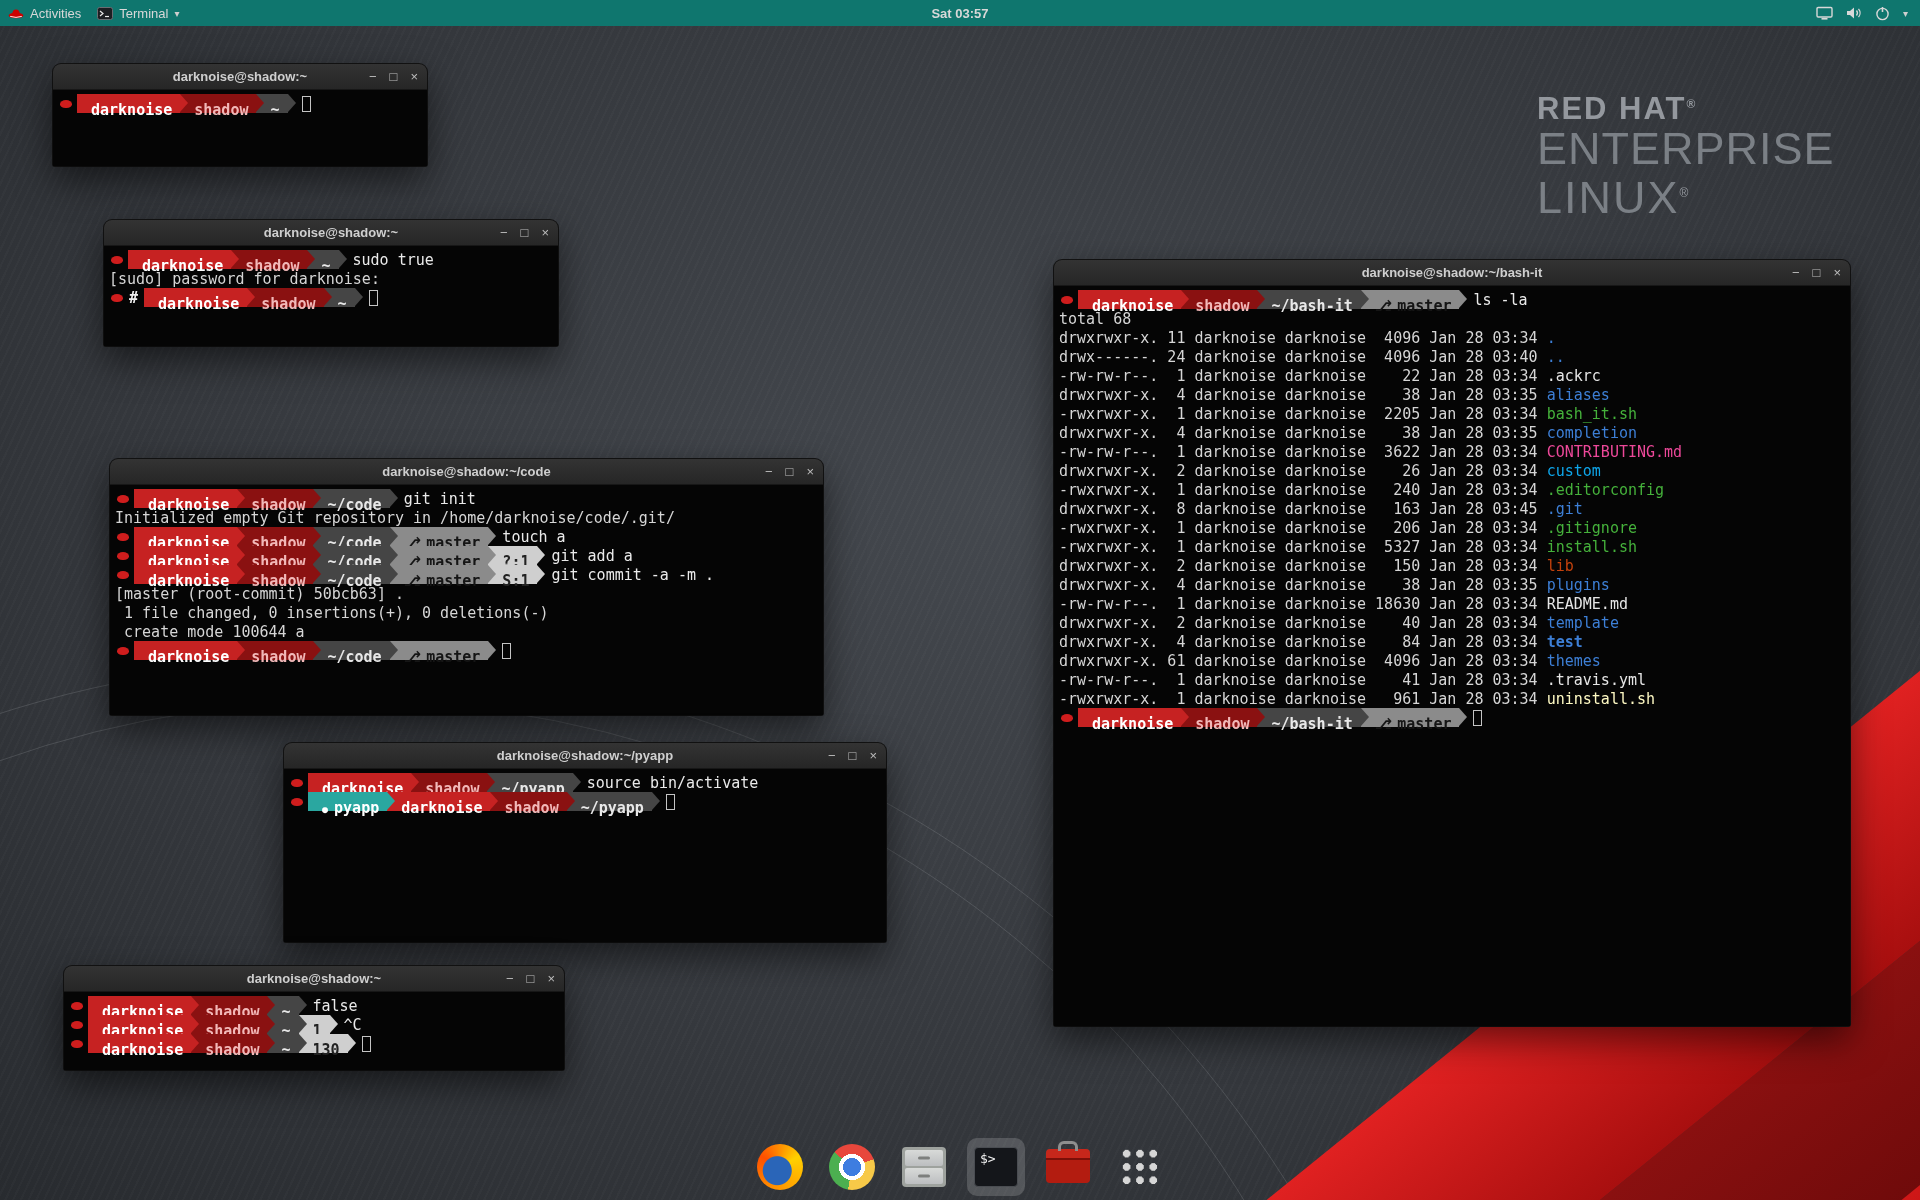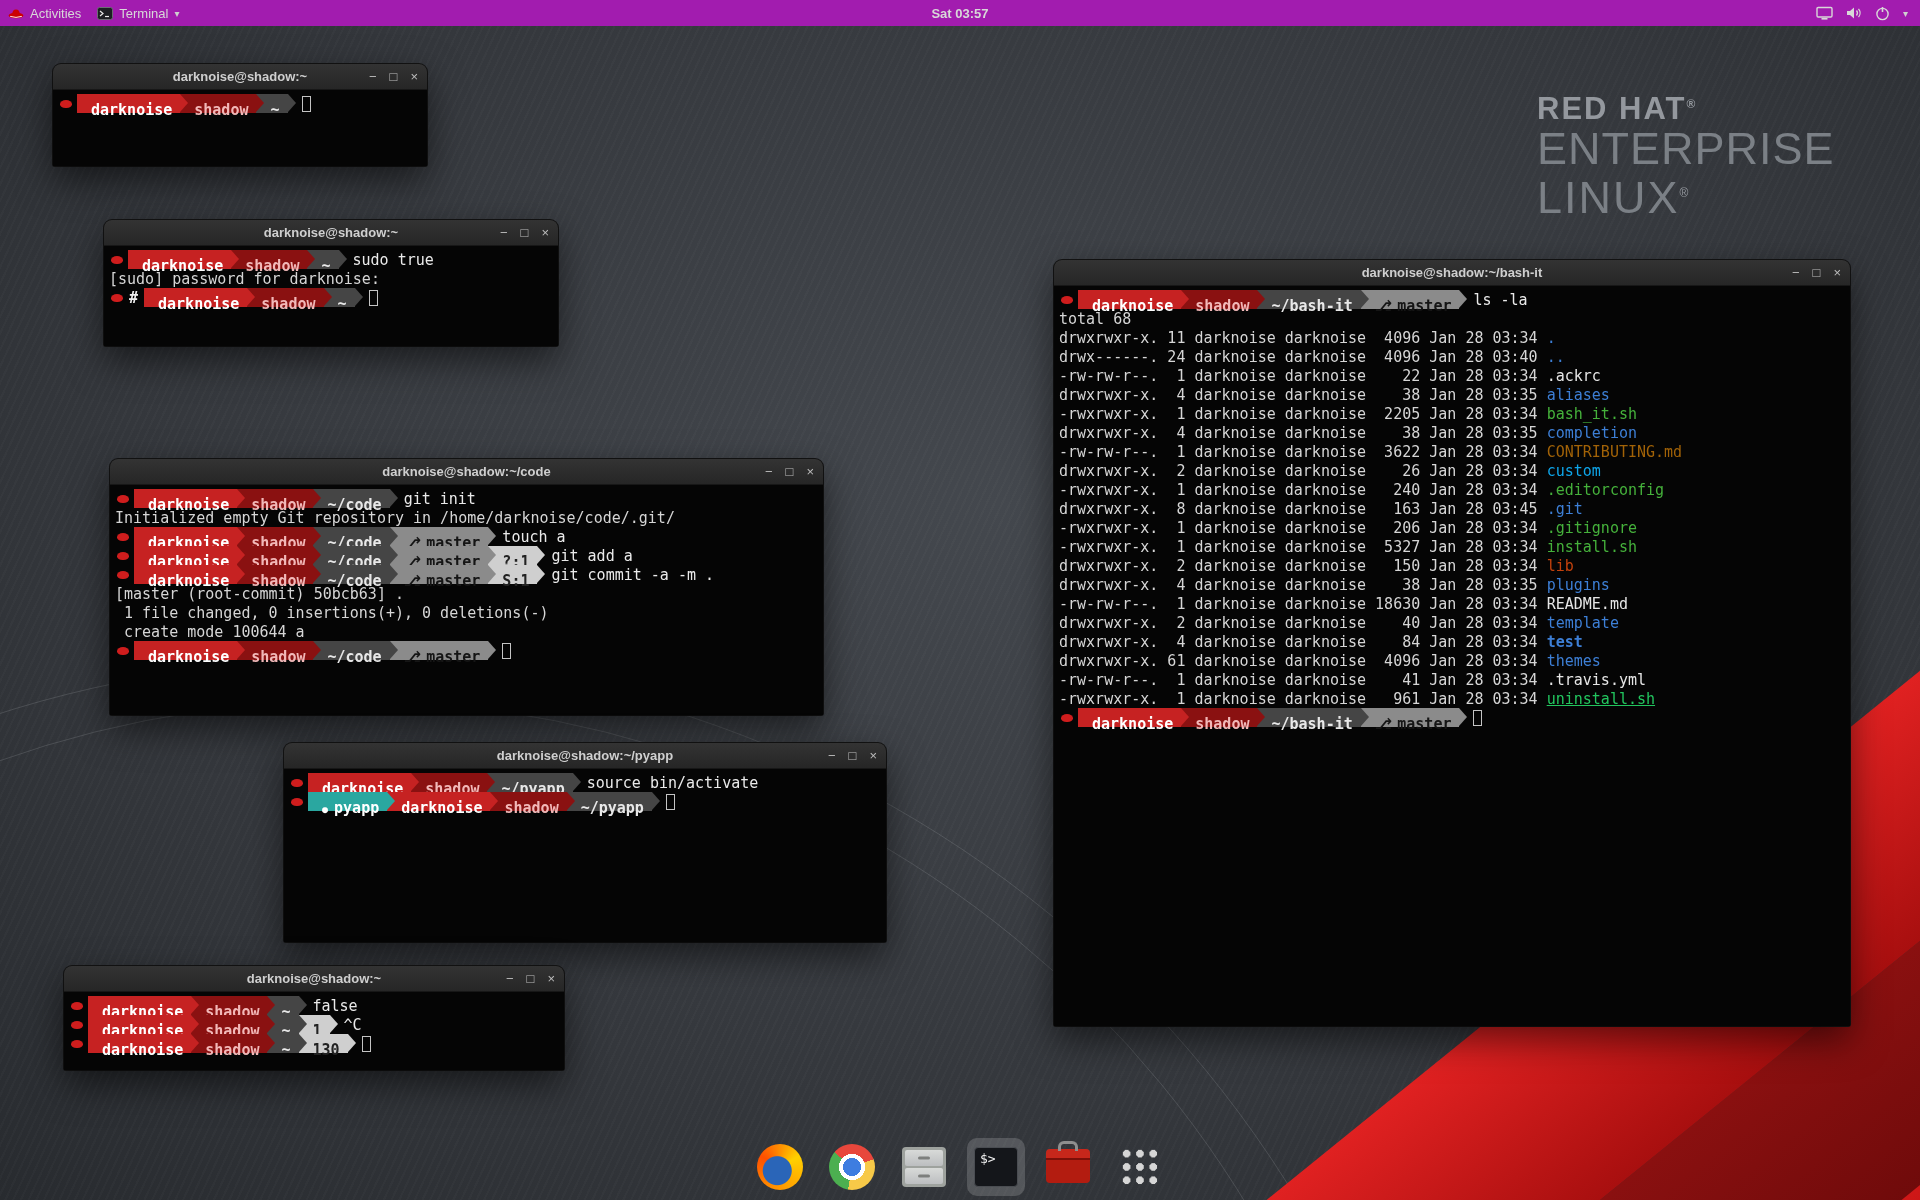--- a/index.html
+++ b/index.html
@@ -21,21 +21,21 @@
   .band3 { left:1211px; top:1101px; background:linear-gradient(180deg,#cf1717,#9c0e0e); }
 
   
   .logo { position:absolute; left:1537px; top:92px; user-select:none; line-height:1.08; }
   .logo .l1 { font-size:31px; font-weight:bold; letter-spacing:2px; color:#94989e; }
   .logo .l2 { font-size:45px; letter-spacing:1px; color:#7b8086; }
   .logo .l3 { font-size:45px; letter-spacing:2px; color:#7b8086; }
   .logo sup { font-size:12px; color:#94989e; }
 
   
-  .topbar { position:absolute; top:0; left:0; right:0; height:26px; background:#a21caf;
+  .topbar { position:absolute; top:0; left:0; right:0; height:26px; background:#0f766e;
     color:#d8d8d8; display:flex; align-items:center; z-index:60; font-size:13px; }
   .tb-left { display:flex; align-items:center; gap:16px; padding-left:8px; }
   .tb-group { display:flex; align-items:center; gap:6px; cursor:default; }
   .tb-clock { position:absolute; left:50%; transform:translateX(-50%); font-weight:bold; }
   .tb-right { margin-left:auto; display:flex; align-items:center; gap:13px; padding-right:12px; }
   .tb-caret { font-size:10px; color:#cfcfcf; }
 
   
   .window { position:absolute; border-radius:8px 8px 2px 2px; background:#060606; z-index:10;
     box-shadow:0 14px 36px rgba(0,0,0,0.55), 0 0 0 1px #141414; }
@@ -245,34 +245,34 @@
   </div>
   <div class="term">
       <div class="trow"><span class="hat"></span><span class="seg" style="--bg: #c62222; color: rgb(255, 255, 255);">darknoise</span><span class="seg" style="--bg: #8a1111; color: rgb(242, 184, 184);">shadow</span><span class="seg" style="--bg: #454545; color: rgb(232, 232, 232);">~/bash-it</span><span class="seg" style="--bg: #8b8b8b; color: rgb(21, 21, 21);"><span class="git-glyph">⎇ </span>master</span><span class="cmd">ls -la</span></div>
       <div class="trow"><span class="out">total 68</span></div>
       <div class="trow"><span class="out">drwxrwxr-x. 11 darknoise darknoise  4096 Jan 28 03:34 </span><span class="out fname" style="color: rgb(61, 127, 214);">.</span></div>
       <div class="trow"><span class="out">drwx------. 24 darknoise darknoise  4096 Jan 28 03:40 </span><span class="out fname" style="color: rgb(61, 127, 214);">..</span></div>
       <div class="trow"><span class="out">-rw-rw-r--.  1 darknoise darknoise    22 Jan 28 03:34 </span><span class="out fname" style="color: rgb(230, 230, 230);">.ackrc</span></div>
       <div class="trow"><span class="out">drwxrwxr-x.  4 darknoise darknoise    38 Jan 28 03:35 </span><span class="out fname" style="color: rgb(61, 127, 214);">aliases</span></div>
       <div class="trow"><span class="out">-rwxrwxr-x.  1 darknoise darknoise  2205 Jan 28 03:34 </span><span class="out fname" style="color: rgb(69, 177, 59);">bash_it.sh</span></div>
       <div class="trow"><span class="out">drwxrwxr-x.  4 darknoise darknoise    38 Jan 28 03:35 </span><span class="out fname" style="color: rgb(61, 127, 214);">completion</span></div>
-      <div class="trow"><span class="out">-rw-rw-r--.  1 darknoise darknoise  3622 Jan 28 03:34 </span><span class="out fname" style="color: #a16207;">CONTRIBUTING.md</span></div>
+      <div class="trow"><span class="out">-rw-rw-r--.  1 darknoise darknoise  3622 Jan 28 03:34 </span><span class="out fname" style="color: #ec4899;">CONTRIBUTING.md</span></div>
       <div class="trow"><span class="out">drwxrwxr-x.  2 darknoise darknoise    26 Jan 28 03:34 </span><span class="out fname" style="color: #0ea5e9; text-align: right;">custom</span></div>
       <div class="trow"><span class="out">-rwxrwxr-x.  1 darknoise darknoise   240 Jan 28 03:34 </span><span class="out fname" style="color: rgb(69, 177, 59); text-align: right;">.editorconfig</span></div>
       <div class="trow"><span class="out">drwxrwxr-x.  8 darknoise darknoise   163 Jan 28 03:45 </span><span class="out fname" style="color: rgb(61, 127, 214);">.git</span></div>
       <div class="trow"><span class="out">-rwxrwxr-x.  1 darknoise darknoise   206 Jan 28 03:34 </span><span class="out fname" style="color: rgb(69, 177, 59);">.gitignore</span></div>
       <div class="trow"><span class="out">-rwxrwxr-x.  1 darknoise darknoise  5327 Jan 28 03:34 </span><span class="out fname" style="color: rgb(69, 177, 59);">install.sh</span></div>
       <div class="trow"><span class="out">drwxrwxr-x.  2 darknoise darknoise   150 Jan 28 03:34 </span><span class="out fname" style="color: #c2410c;">lib</span></div>
       <div class="trow"><span class="out">drwxrwxr-x.  4 darknoise darknoise    38 Jan 28 03:35 </span><span class="out fname" style="color: rgb(61, 127, 214);">plugins</span></div>
       <div class="trow"><span class="out">-rw-rw-r--.  1 darknoise darknoise 18630 Jan 28 03:34 </span><span class="out fname" style="color: rgb(230, 230, 230);">README.md</span></div>
       <div class="trow"><span class="out">drwxrwxr-x.  2 darknoise darknoise    40 Jan 28 03:34 </span><span class="out fname" style="color: rgb(61, 127, 214);">template</span></div>
       <div class="trow"><span class="out">drwxrwxr-x.  4 darknoise darknoise    84 Jan 28 03:34 </span><span class="out fname" style="color: rgb(61, 127, 214); font-weight: bold;">test</span></div>
       <div class="trow"><span class="out">drwxrwxr-x. 61 darknoise darknoise  4096 Jan 28 03:34 </span><span class="out fname" style="color: rgb(61, 127, 214);">themes</span></div>
       <div class="trow"><span class="out">-rw-rw-r--.  1 darknoise darknoise    41 Jan 28 03:34 </span><span class="out fname" style="color: rgb(230, 230, 230);">.travis.yml</span></div>
-      <div class="trow"><span class="out">-rwxrwxr-x.  1 darknoise darknoise   961 Jan 28 03:34 </span><span class="out fname" style="color: #22c55e; text-decoration: underline;">uninstall.sh</span></div>
+      <div class="trow"><span class="out">-rwxrwxr-x.  1 darknoise darknoise   961 Jan 28 03:34 </span><span class="out fname" style="color: #fef9c3;">uninstall.sh</span></div>
       <div class="trow"><span class="hat"></span><span class="seg" style="--bg: #c62222; color: rgb(255, 255, 255);">darknoise</span><span class="seg" style="--bg: #8a1111; color: rgb(242, 184, 184);">shadow</span><span class="seg" style="--bg: #454545; color: rgb(232, 232, 232);">~/bash-it</span><span class="seg" style="--bg: #8b8b8b; color: rgb(21, 21, 21);"><span class="git-glyph">⎇ </span>master</span><span class="cursor"></span></div>
     </div>
 </div>
 
 <div class="dock">
   <div class="dock-item">
       <span class="icon-ff"></span>
     </div>
   <div class="dock-item">
       <span class="icon-chrome"></span>

